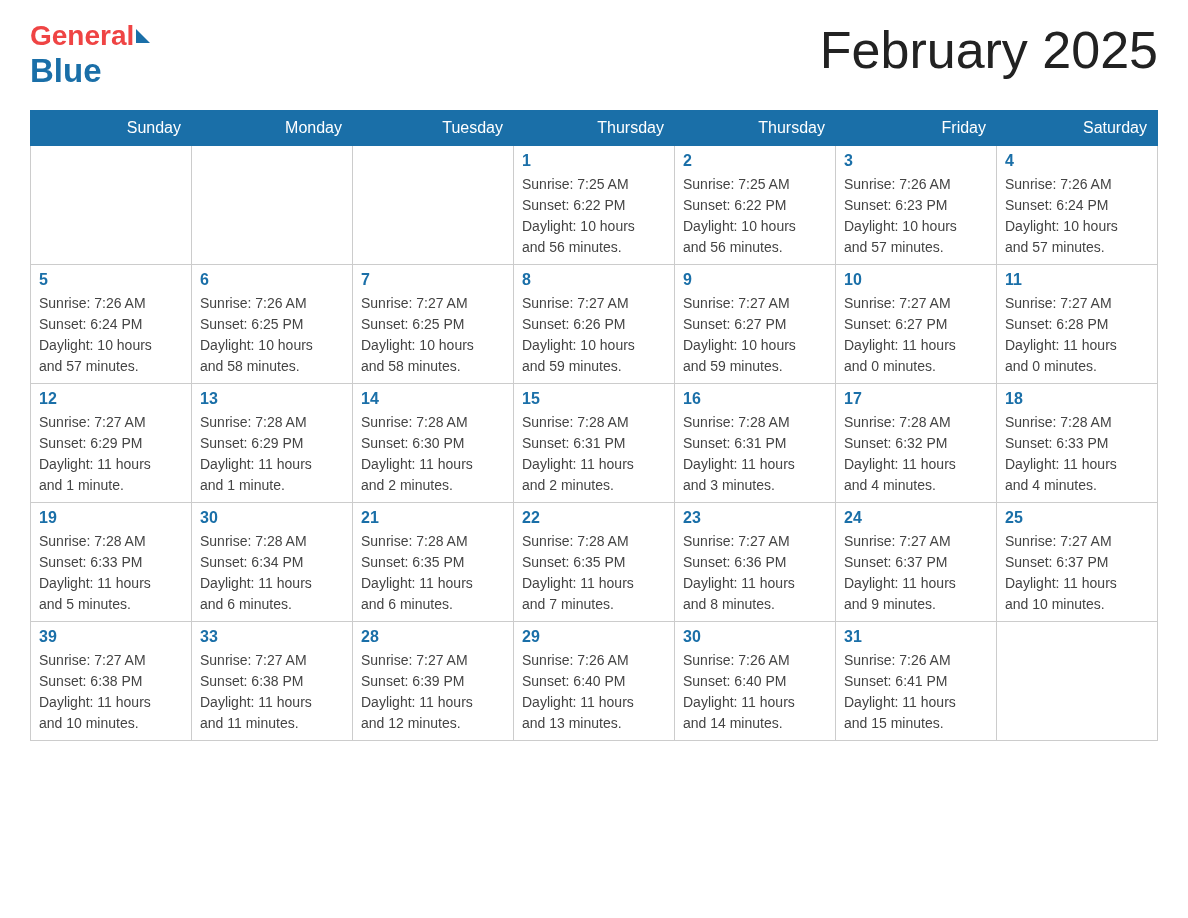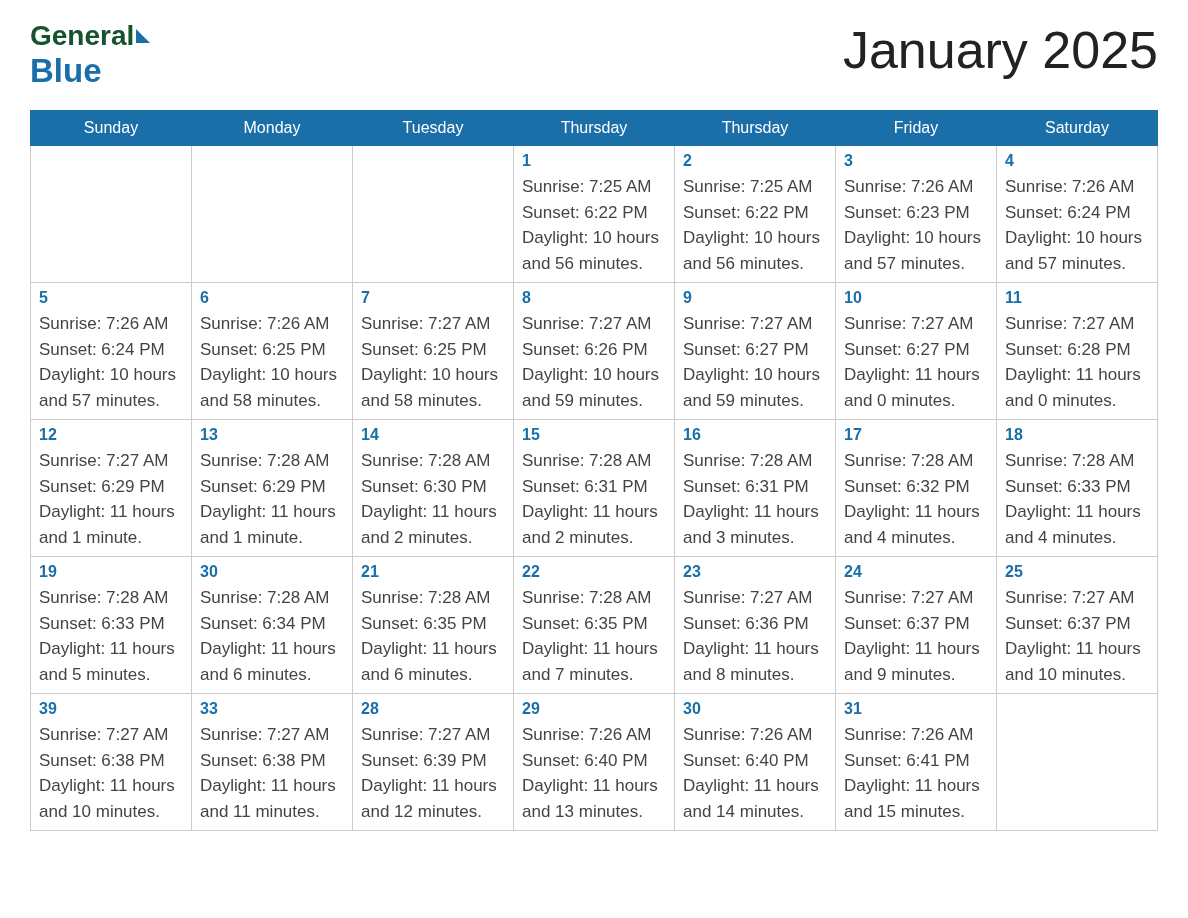--- a/index.html
+++ b/index.html
@@ -21,21 +21,21 @@
       flex-direction: column;
       align-items: flex-start;
     }
     .logo-text {
       display: flex;
       align-items: center;
       font-size: 28px;
       font-weight: bold;
       color: #333;
     }
-    .logo-general { color: #14532d; }
+    .logo-general { color: #ef4444; }
     .logo-triangle {
       width: 0;
       height: 0;
       border-left: 14px solid #1a6fa8;
       border-top: 14px solid transparent;
       border-bottom: 0px solid transparent;
       display: inline-block;
       margin: 0 2px;
       vertical-align: middle;
     }
@@ -53,21 +53,21 @@
       color: #555;
     }
     .calendar {
       width: 100%;
       border-collapse: collapse;
     }
     .calendar th {
       background-color: #1a6fa8;
       color: #fff;
       padding: 8px 10px;
-      text-align: center;
+      text-align: right;
       font-size: 16px;
       font-weight: normal;
       border: 1px solid #1a6fa8;
     }
     .calendar td {
       vertical-align: top;
       padding: 6px 8px;
       border: 1px solid #ccc;
       width: calc(100% / 7);
       min-height: 100px;
@@ -76,21 +76,21 @@
     }
     .day-number {
       font-size: 16px;
       font-weight: bold;
       color: #1a6fa8;
       display: block;
       margin-bottom: 4px;
     }
     .day-detail {
       color: #444;
-      font-size: 17px;
+      font-size: 14px;
       line-height: 1.5;
     }
     .empty-cell {
       background: #fff;
     }
     tr.week-row td {
       height: 105px;
     }
   </style>
 </head>
@@ -100,21 +100,21 @@
   <div class="logo">
     <div class="logo-text">
       <span class="logo-general">General</span>
       <span class="logo-triangle"></span>
     </div>
     <div>
       <span class="logo-blue">Blue</span>
     </div>
   </div>
   <div class="title-section">
-    <div class="month-title">January 2025</div>
+    <div class="month-title">February 2025</div>
   </div>
 </div>
 
 <table class="calendar">
   <thead>
     <tr>
       <th>Sunday</th>
       <th>Monday</th>
       <th>Tuesday</th>
       <th>Thursday</th>

